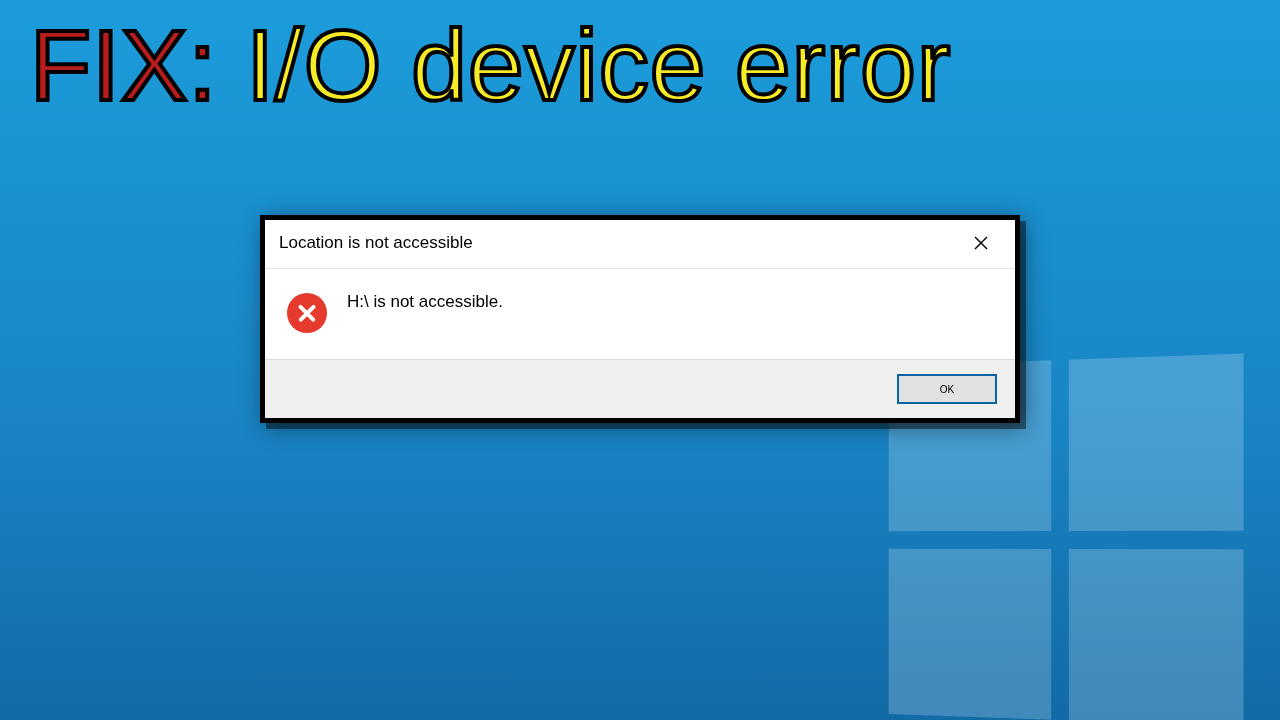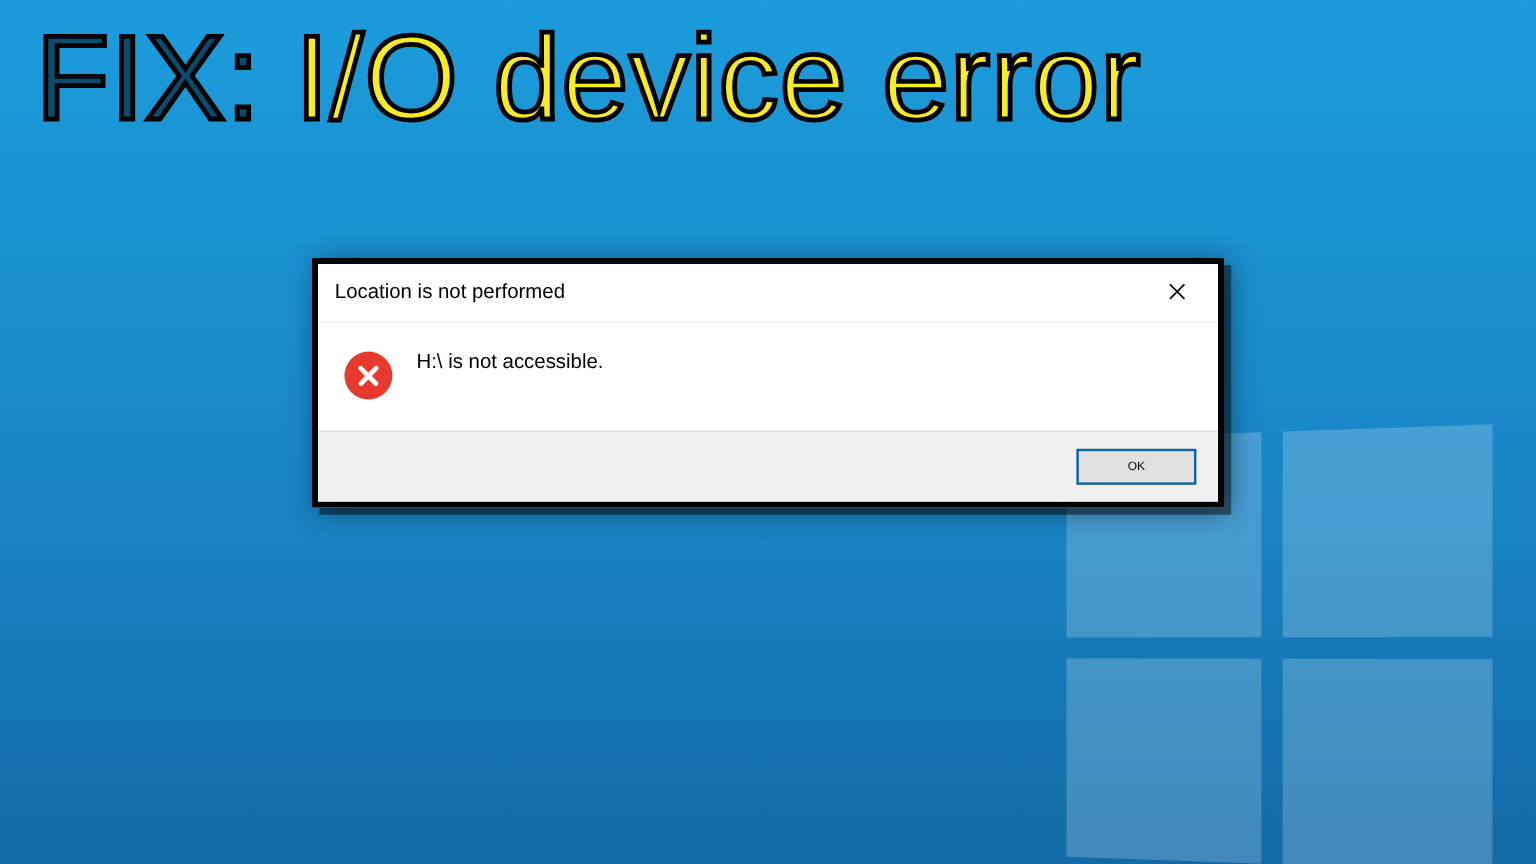--- a/index.html
+++ b/index.html
@@ -33,21 +33,21 @@
     top: 8px;
     left: 30px;
     right: 20px;
     font-size: 100px;
     font-weight: 400;
     letter-spacing: 1px;
     -webkit-text-stroke: 4px #000;
     white-space: nowrap;
     font-family: "Segoe UI", Verdana, sans-serif;
   }
-  .headline .w1 { color: #0c4a6e; }
+  .headline .w1 { color: #b91c1c; }
   .headline .w2 { color: #f7ea27; }
 
   
   .dialog-wrap {
     position: absolute;
     top: 215px;
     left: 50%;
     transform: translateX(-50%);
     width: 760px;
     border: 5px solid #000;
@@ -133,21 +133,21 @@
     <div></div>
     <div></div>
 </div>
 
 <div class="headline">
   <span class="w1">FIX:</span><span class="w2"> I/O device error</span>
 </div>
 
 <div class="dialog-wrap">
   <div class="titlebar">
-    <span class="titlebar-title">Location is not performed</span>
+    <span class="titlebar-title">Location is not accessible</span>
     <span class="close-btn">
       <svg viewBox="0 0 14 14">
         <line x1="1" y1="1" x2="13" y2="13" stroke="#000" stroke-width="1.4"></line>
         <line x1="13" y1="1" x2="1" y2="13" stroke="#000" stroke-width="1.4"></line>
       </svg>
     </span>
   </div>
 
   <div class="body-area">
     <div class="err-icon"></div>

